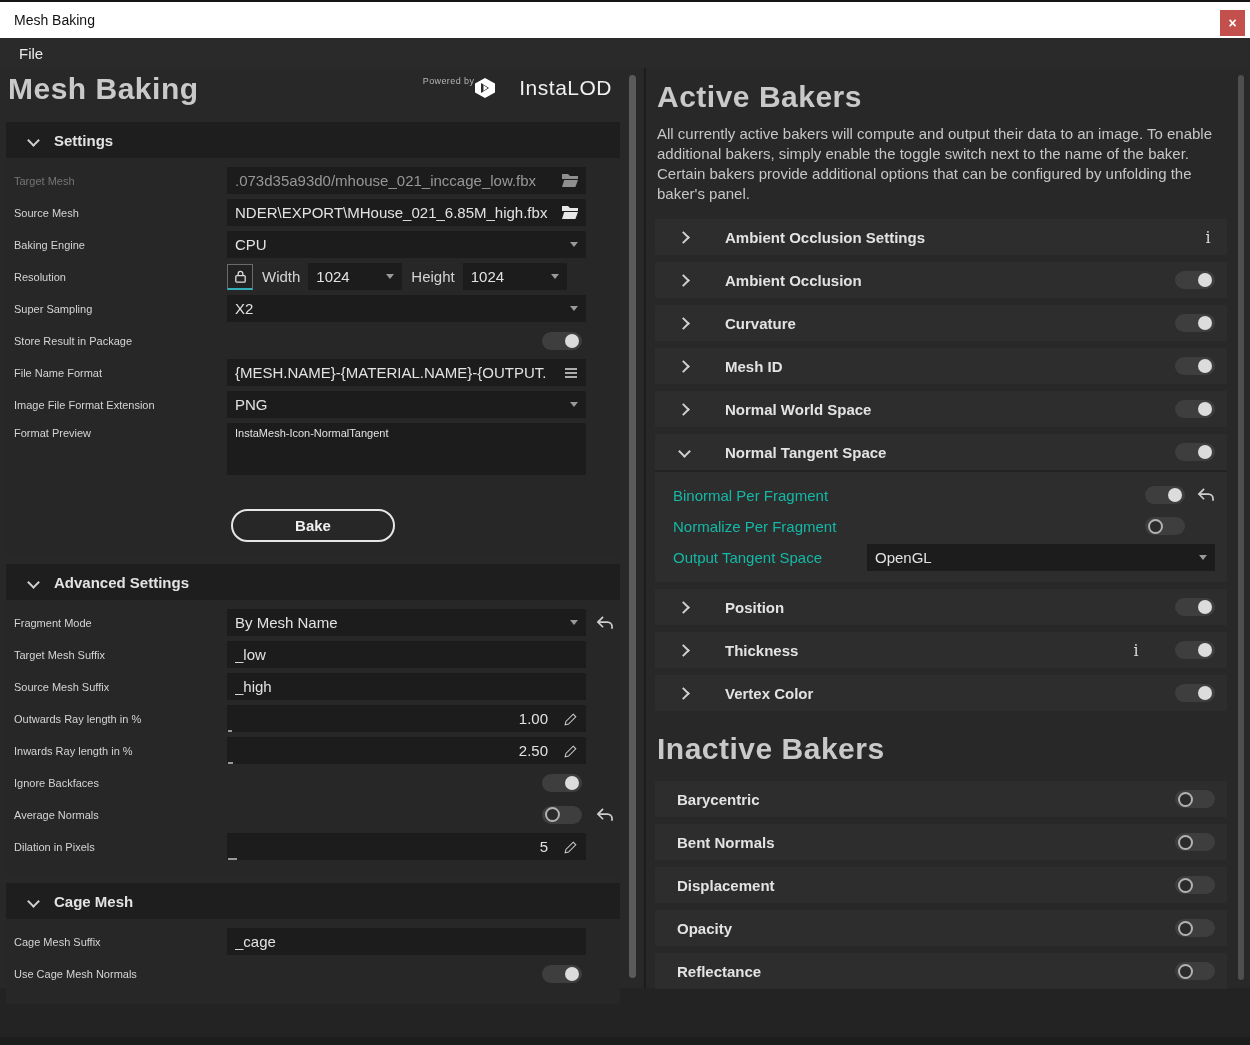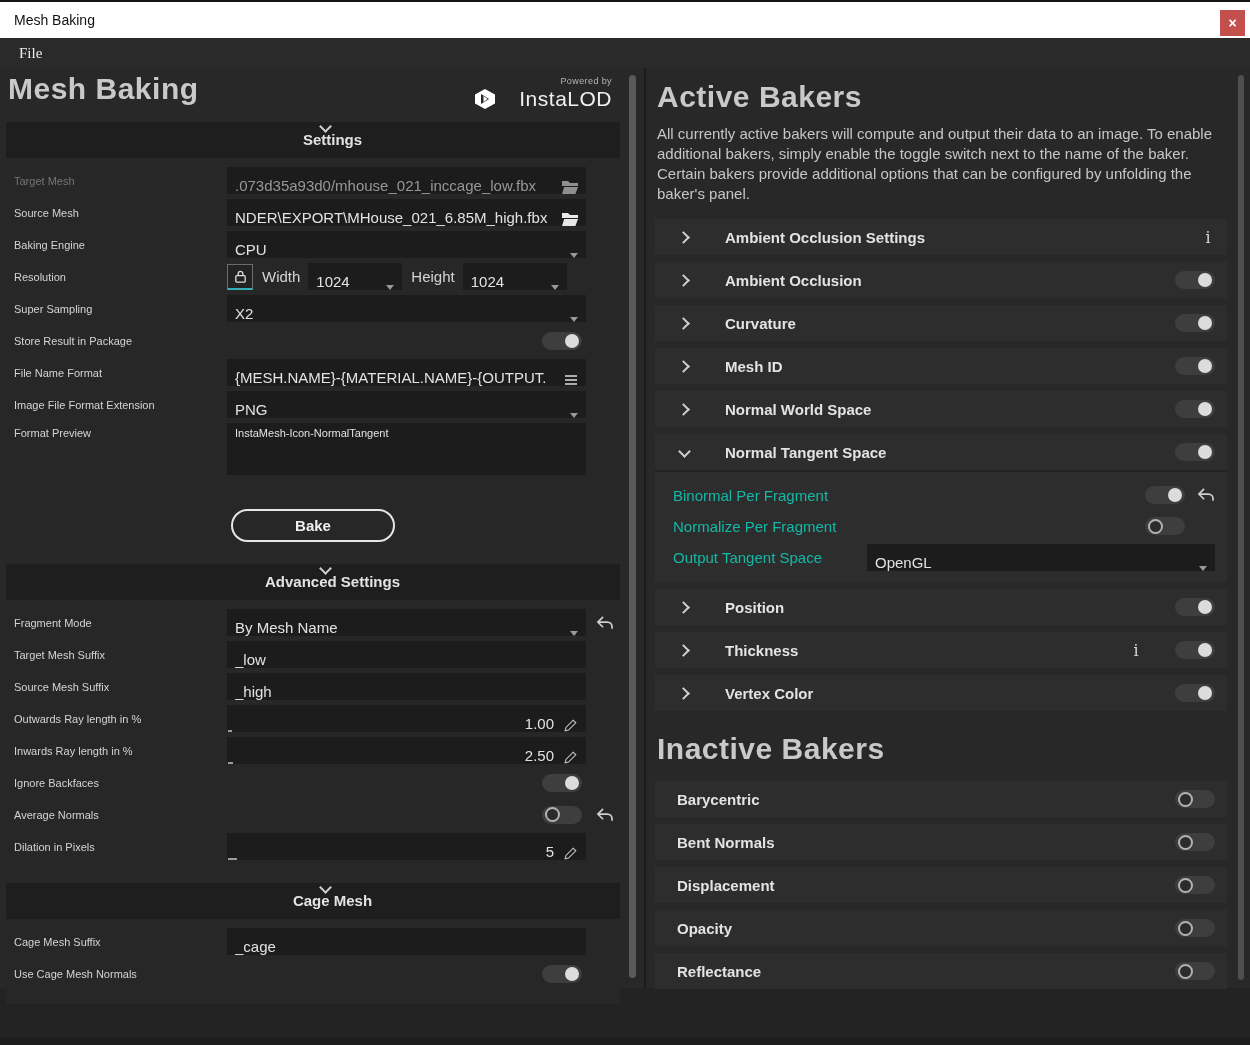--- a/index.html
+++ b/index.html
@@ -16,57 +16,56 @@
   }
   .titlebar .wtitle { font-size:14px; color:#111; }
   .close-btn {
     position:absolute; right:5px; top:8px; width:25px; height:26px;
     background:#c4504e; color:#fff; font-weight:bold; font-size:14px;
     display:flex; align-items:center; justify-content:center; cursor:default;
   }
   .menubar {
     height:30px; background:#2a2a2a; display:flex; align-items:center;
     padding-left:13px;
-    font-family:Liberation Serif, serif;
   }
   .menu-item { color:#ececec; font-size:15px; padding:3px 6px; }
 
   
   .main { display:flex; height:920px; }
   .left-panel {
     width:646px; background:#282828; border-right:2px solid #1c1c1c;
     position:relative; flex:none;
   }
   .right-panel { flex:1; background:#282828; position:relative; padding-left:9px; }
 
   
   .panel-head { display:flex; justify-content:space-between; align-items:flex-start; padding:4px 32px 2px 8px; height:50px; }
   .app-title { font-size:30px; font-weight:bold; color:#c9c9c9; letter-spacing:0.5px; }
-  .brand { display:flex; flex-direction:column; align-items:flex-end; margin-top:4px; }
+  .brand { display:flex; align-items:flex-start; margin-top:4px; }
   .powered { font-size:9px; color:#b5b5b5; letter-spacing:0.4px; margin-bottom:1px; }
   .brand-row { display:flex; align-items:center; gap:23px; }
   .brand-name { font-size:21px; color:#f0f0f0; font-weight:300; letter-spacing:0.5px; }
 
   
   .section { margin:4px 24px 6px 6px; background:#272727; }
   .section-head {
-    height:36px; background:#1e1e1e; display:flex; align-items:center; padding-left:22px;flex-direction:column;
+    height:36px; background:#1e1e1e; display:flex; align-items:center; padding-left:22px;
   }
   .section-title { font-weight:bold; font-size:15px; color:#e3e3e3; margin-left:17px; }
   .section-body { padding:9px 0 12px 0; }
 
   .row { display:flex; align-items:center; height:27px; margin:0 0 5px 0; padding-left:8px; position:relative; }
   .lbl { width:213px; font-size:11px; color:#d4d4d4; flex:none; }
   .lbl.disabled { color:#757575; }
   .ctl { width:359px; display:flex; align-items:center; position:relative; flex:none; }
   .gutter { width:36px; display:flex; align-items:center; justify-content:center; flex:none; }
 
   .field {
-    background:#1c1c1c; height:27px; flex:1; display:flex; align-items:flex-end;
-    padding:0 8px; font-size:15px; color:#e2e2e2; overflow:hidden; position:relative;
+    background:#1c1c1c; height:27px; flex:1; display:flex; align-items:center;
+    padding:0 8px; font-size:15px; color:#e2e2e2; overflow:hidden; position:relative;gap:6px;
   }
   .field .value { flex:1; white-space:nowrap; overflow:hidden; }
   .field.disabled .value { color:#979797; }
   .caret { width:0; height:0; border-left:4px solid transparent; border-right:4px solid transparent; border-top:5px solid #9a9a9a; margin-left:8px; flex:none; }
   .num { flex:1; text-align:right; }
   .slider-tick { position:absolute; left:1px; bottom:0; height:2px; background:#9a9a9a; }
 
   
   .chev { width:9px; height:9px; display:inline-block; position:relative; flex:none; }
   .chev::before {

